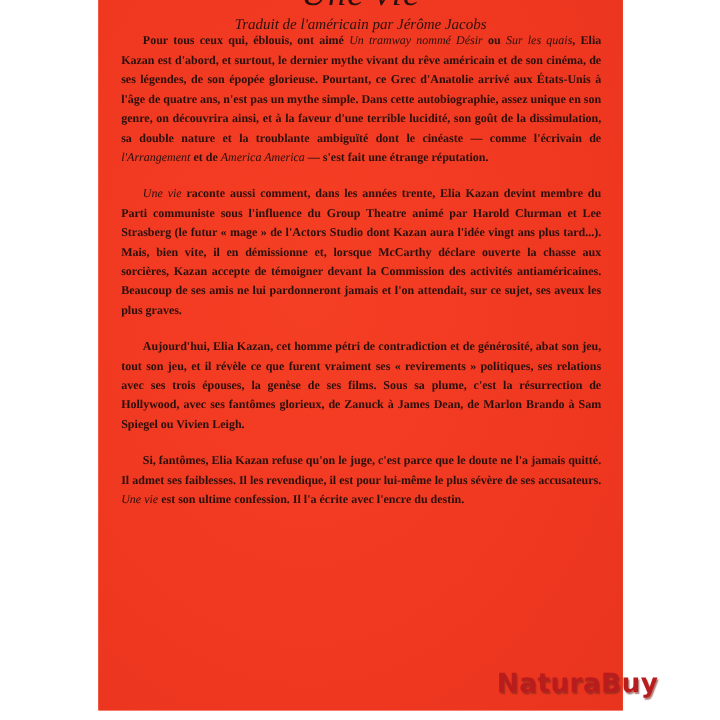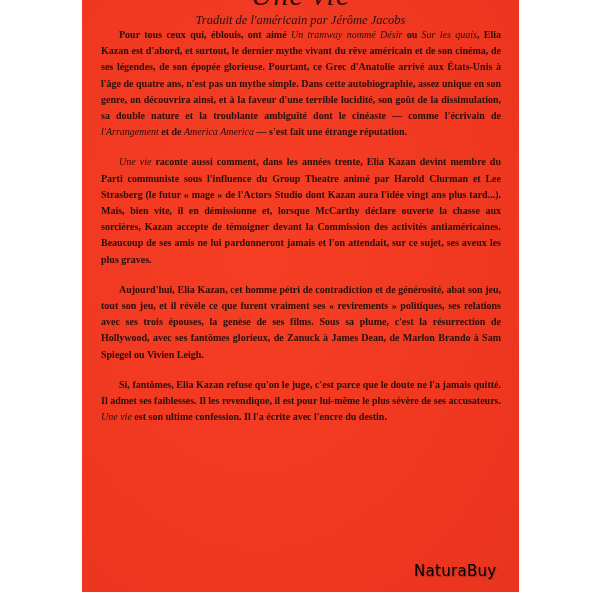--- a/index.html
+++ b/index.html
@@ -71,24 +71,24 @@
     }
     .body-text em {
       font-style: italic;
       font-weight: normal;
     }
     .watermark {
       position: absolute;
       left: 414px;
       top: 561px;
       font-family: "DejaVu Sans", sans-serif;
-      font-weight: normal;
-      font-size: 15px;
+      font-weight: bold;
+      font-size: 22px;
       line-height: 20px;
-      color: #000000;
+      color: #b91c1c;
       letter-spacing: 0.3px;
       text-shadow: 1px 1px 1px rgba(120, 40, 30, 0.6);
     }
   </style>
 </head>
 <body>
 
 <div class="page">
   <div class="cover">
     <div class="title">Une vie</div>

